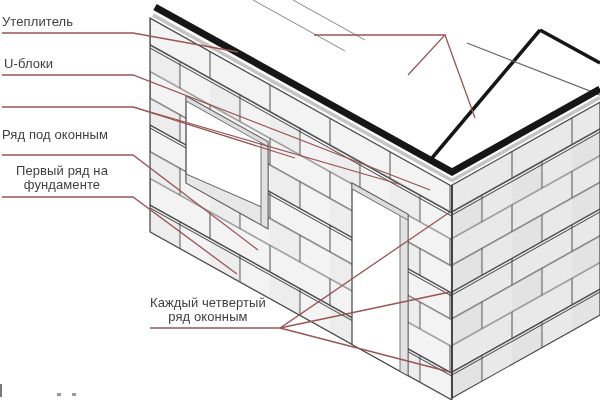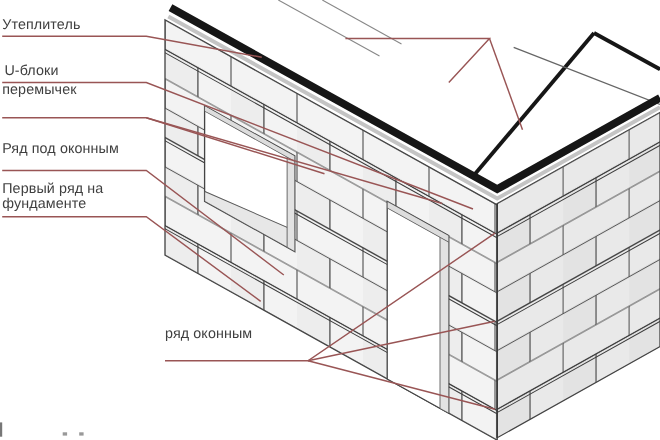--- a/index.html
+++ b/index.html
@@ -8,20 +8,21 @@
     font-family:"Liberation Sans", sans-serif;overflow:hidden;
   }
   #stage{position:absolute;left:0;top:0;width:600px;height:400px;}
   svg{position:absolute;left:0;top:0;}
   .lbl{
     position:absolute;
     font-size:13px;line-height:14px;
     color:var(--text,#3f3f3f);
     letter-spacing:0.1px;
     white-space:nowrap;
+    text-align:center;
   }
 </style>
 </head>
 <body>
 
 <div id="stage">
 
 <svg width="600" height="400" viewBox="0 0 600 400">
   <defs>
     <pattern id="bricksL" width="60" height="53.5" patternUnits="userSpaceOnUse">
@@ -134,26 +135,26 @@
   </g>
 </svg>
 
 <div class="lbl" style="left:2px;top:15px">
   <div>Утеплитель</div>
 </div>
 <div class="lbl" style="left:4px;top:57px">
   <div>U-блоки</div>
 </div>
 <div class="lbl" style="left:2px;top:74px">
-  <div>перемычек</div>
 </div>
 <div class="lbl" style="left:2px;top:128px">
   <div>Ряд под оконным</div>
 </div>
-<div class="lbl" style="left:2px;top:164px">
+<div class="lbl" style="left:16px;top:164px">
   <div>Первый ряд на</div>
   <div>фундаменте</div>
 </div>
 <div class="lbl" style="left:150px;top:296px">
+  <div>Каждый четвертый</div>
   <div>ряд оконным</div>
 </div>
 
 </div>
 
 </body></html>

